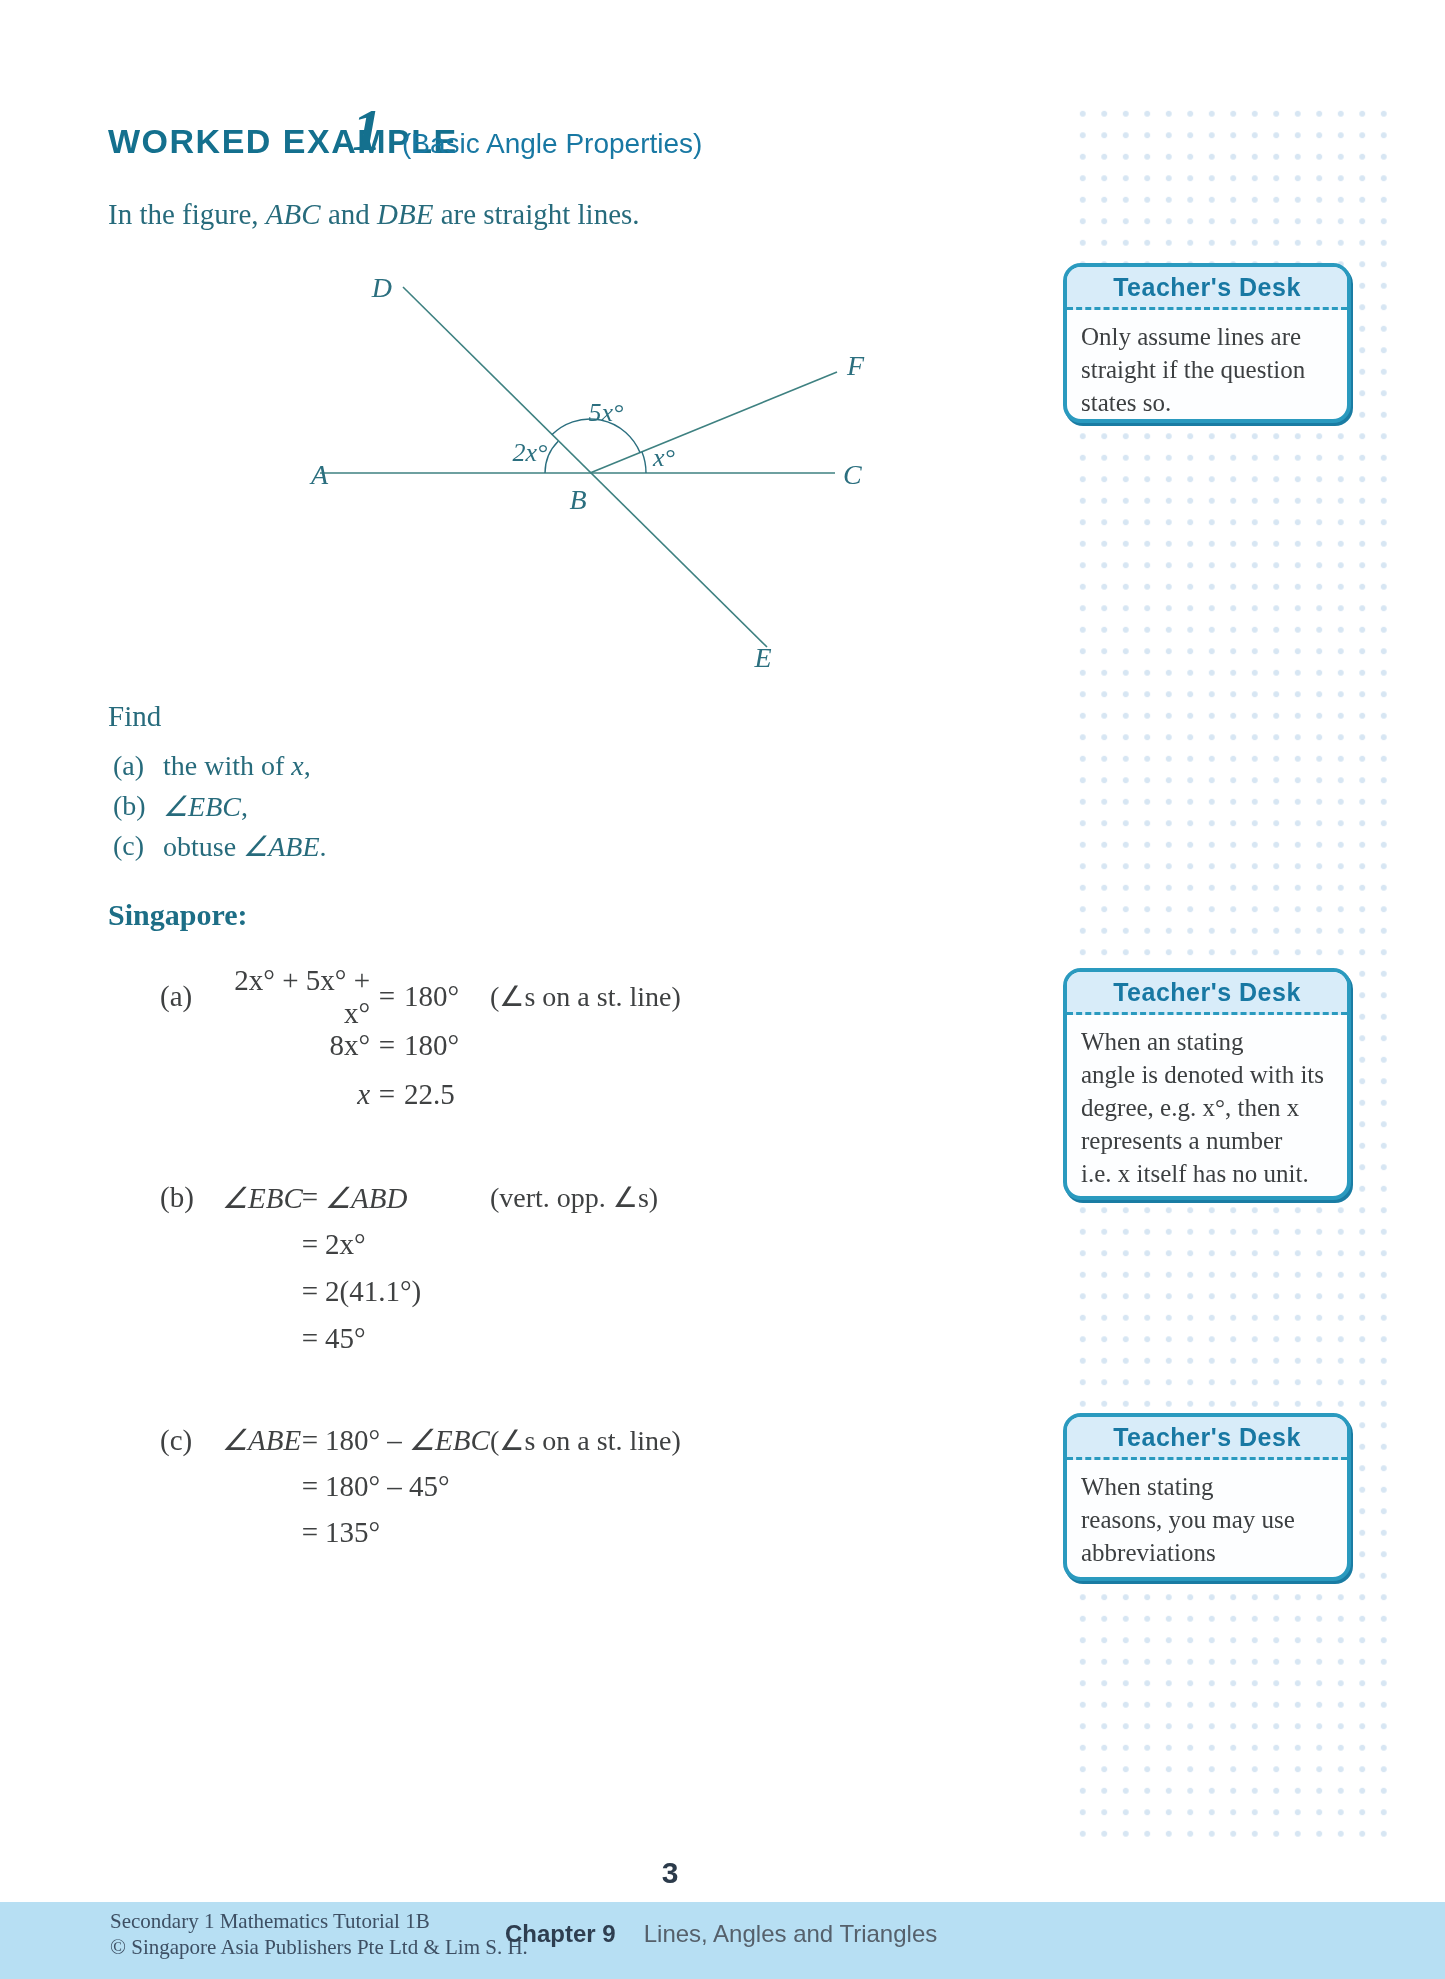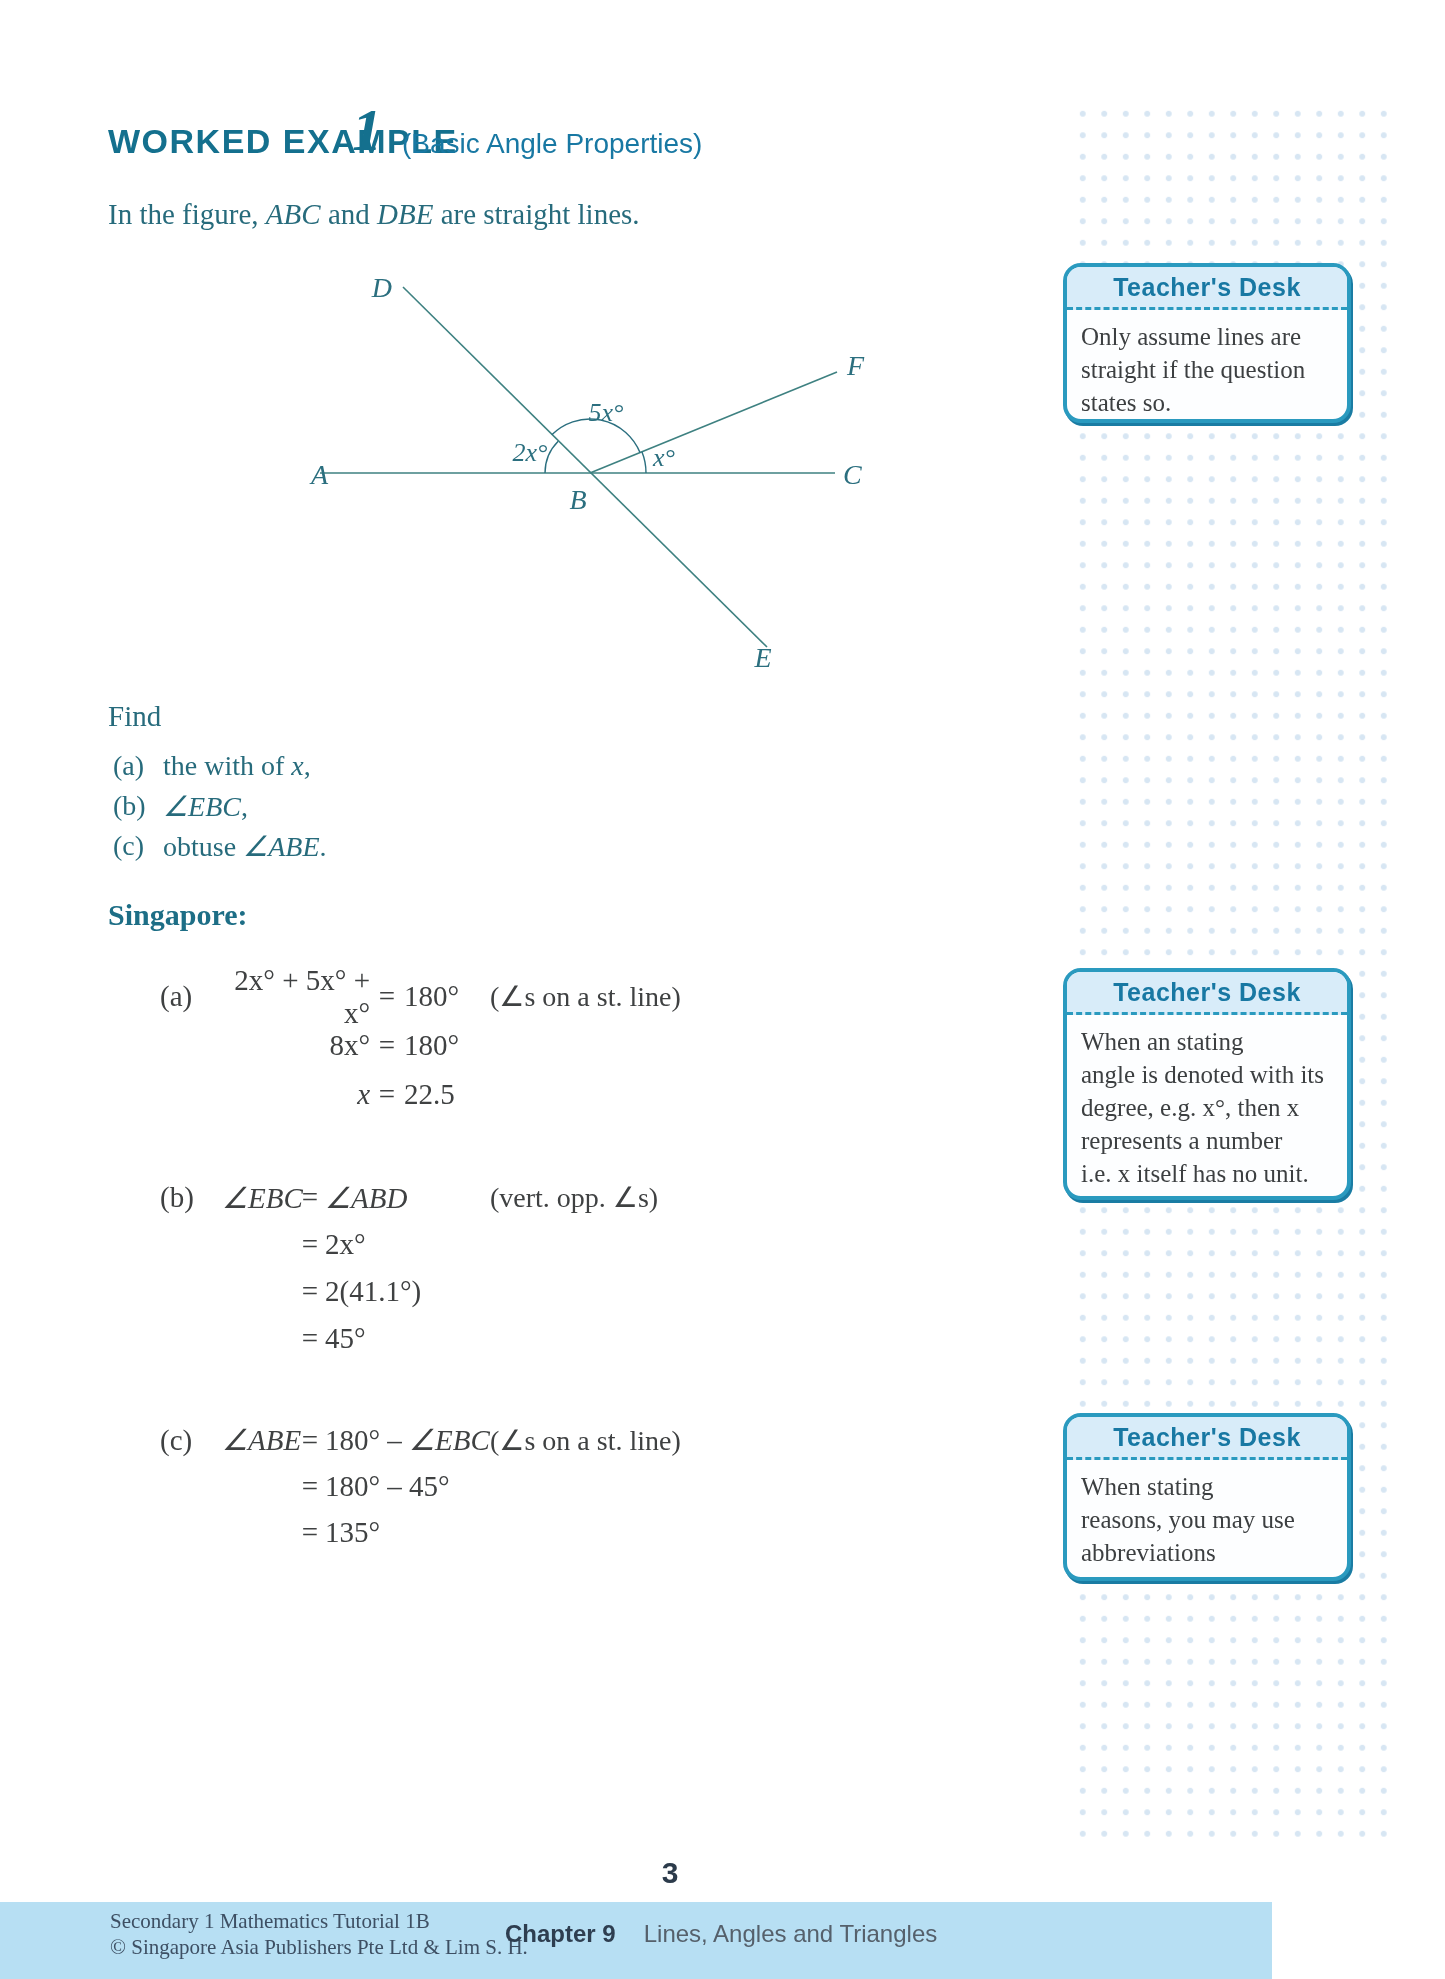--- a/index.html
+++ b/index.html
@@ -85,21 +85,21 @@
     padding:10px 14px 8px; font-size:25px; color:#3c3f41; line-height:1.32;
     font-family:"Liberation Serif", serif;
   }
   
   .page-num {
     position:absolute; left:640px; top:1856px; width:60px; text-align:center;
     font-family:"Liberation Sans", sans-serif; font-weight:bold;
     font-size:30px; color:#2c3b4b; z-index:3;
   }
   .footer-band {
-    position:absolute; left:0; top:1902px; width:1272px; height:77px;
+    position:absolute; left:0; top:1902px; width:1445px; height:77px;
     background:#b7dff3; z-index:2;
   }
   .footer-left {
     position:absolute; left:110px; top:6px;
     font-size:21px; color:#3d4f63; line-height:1.25;
   }
   .footer-chapter {
     position:absolute; left:505px; top:18px;
     font-family:"Liberation Sans", sans-serif; font-size:24px; color:#55606b;
   }

